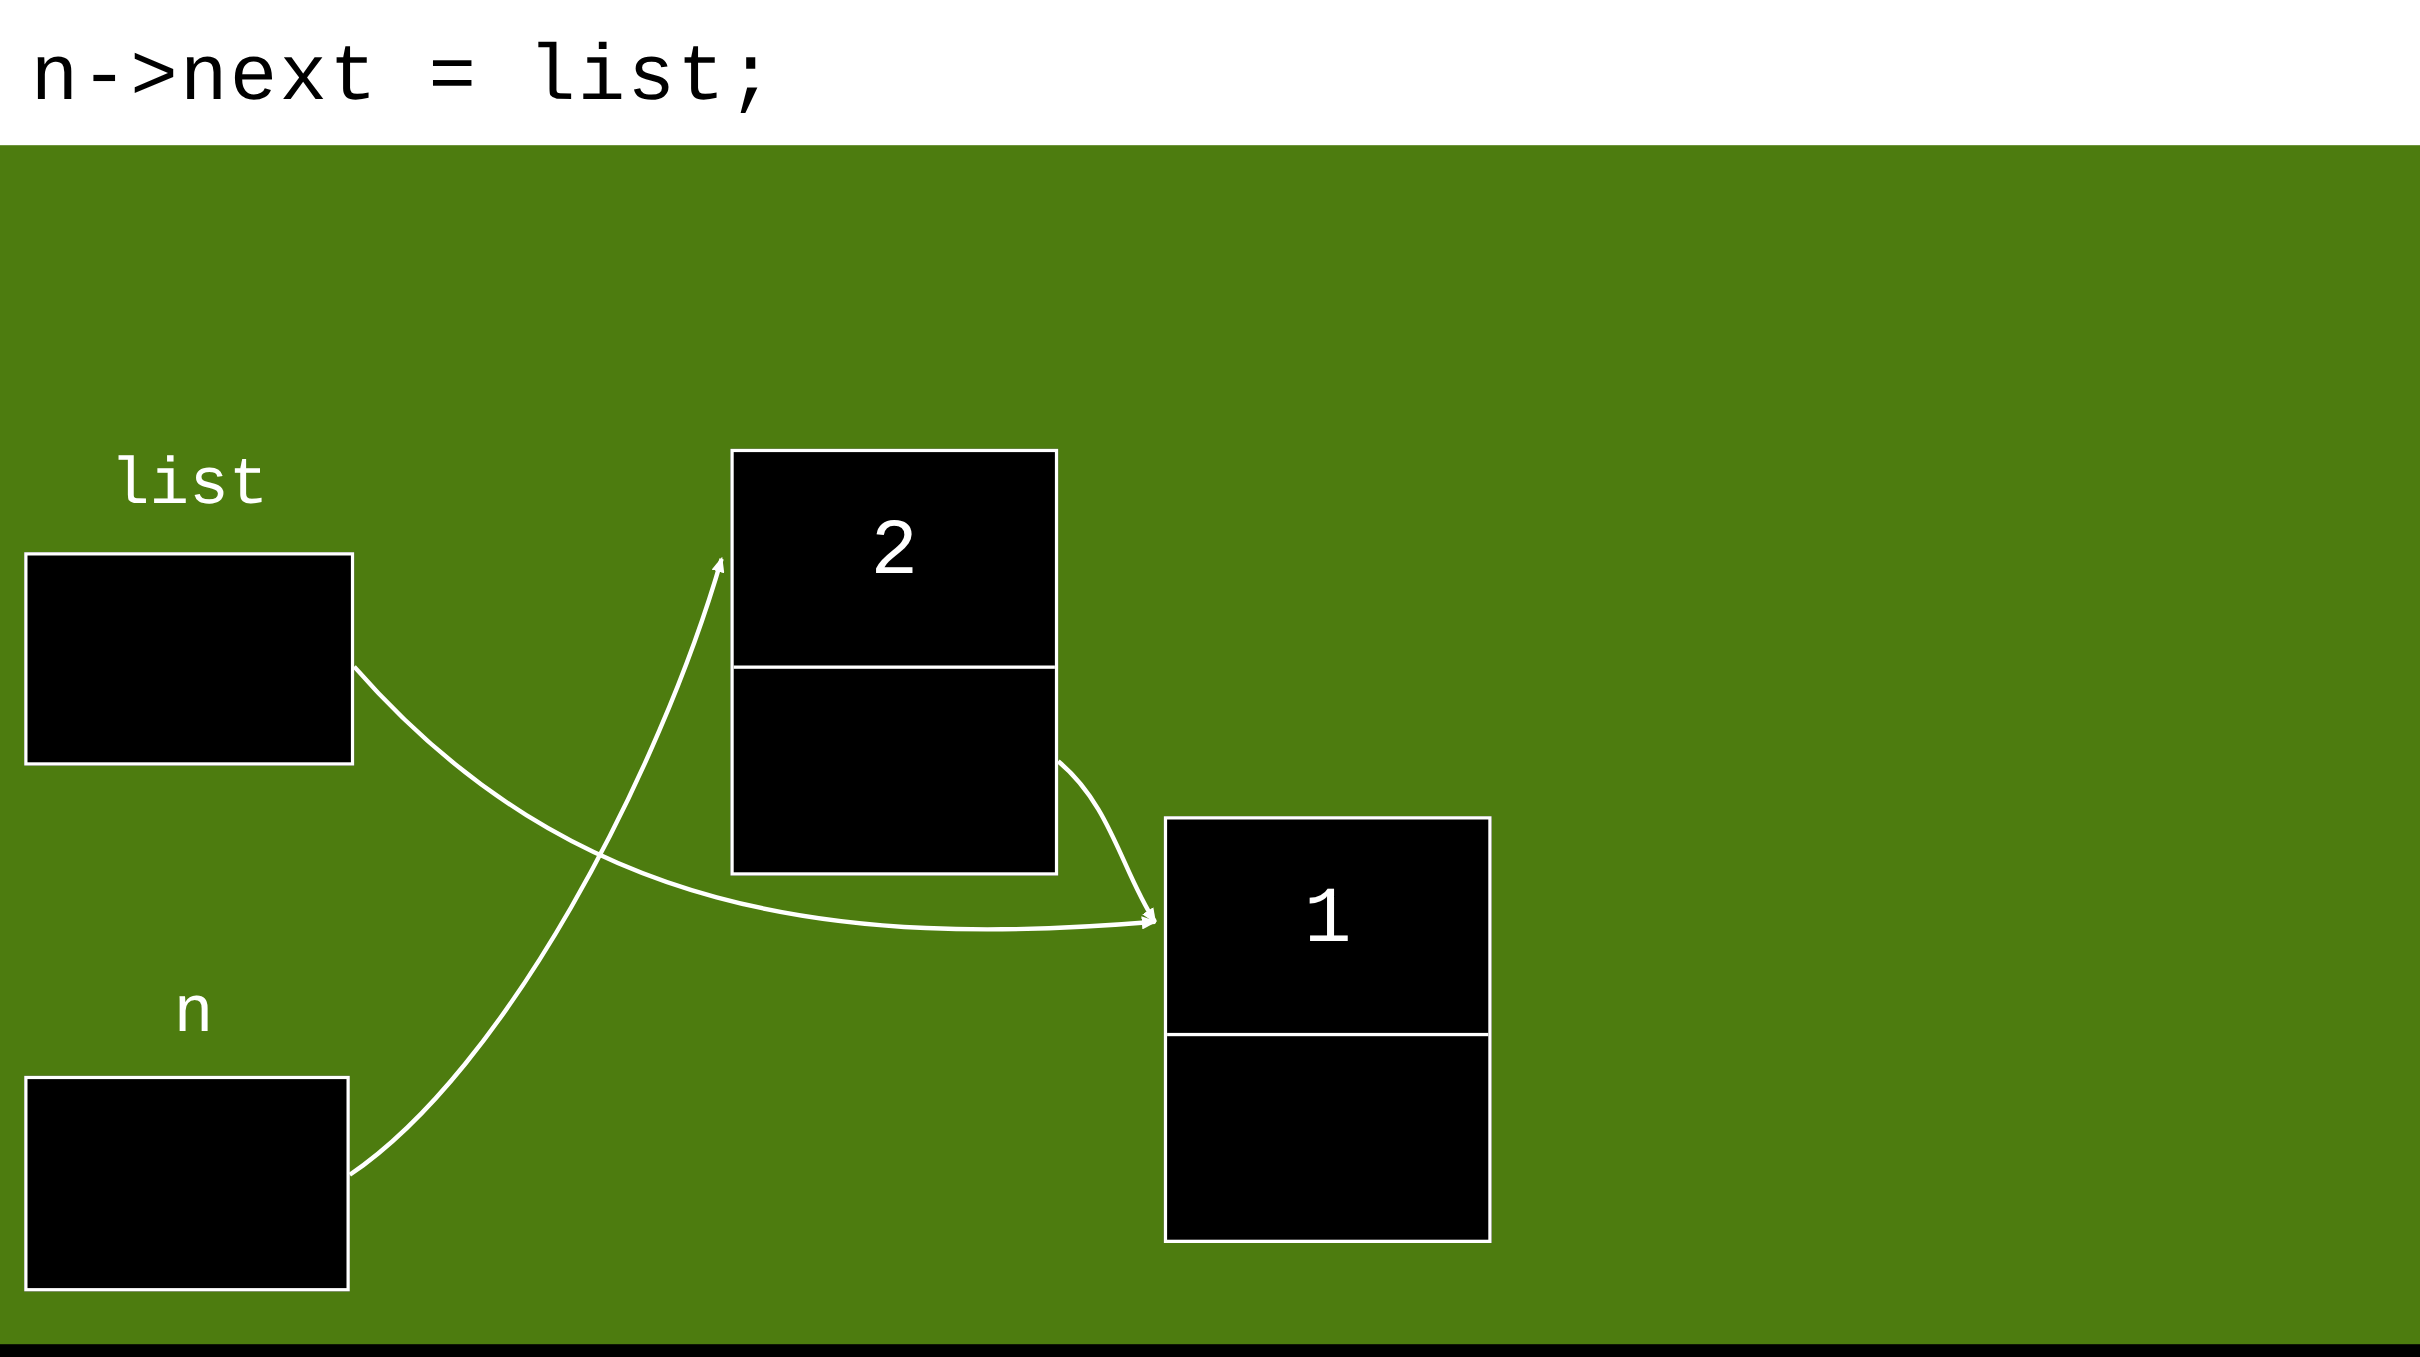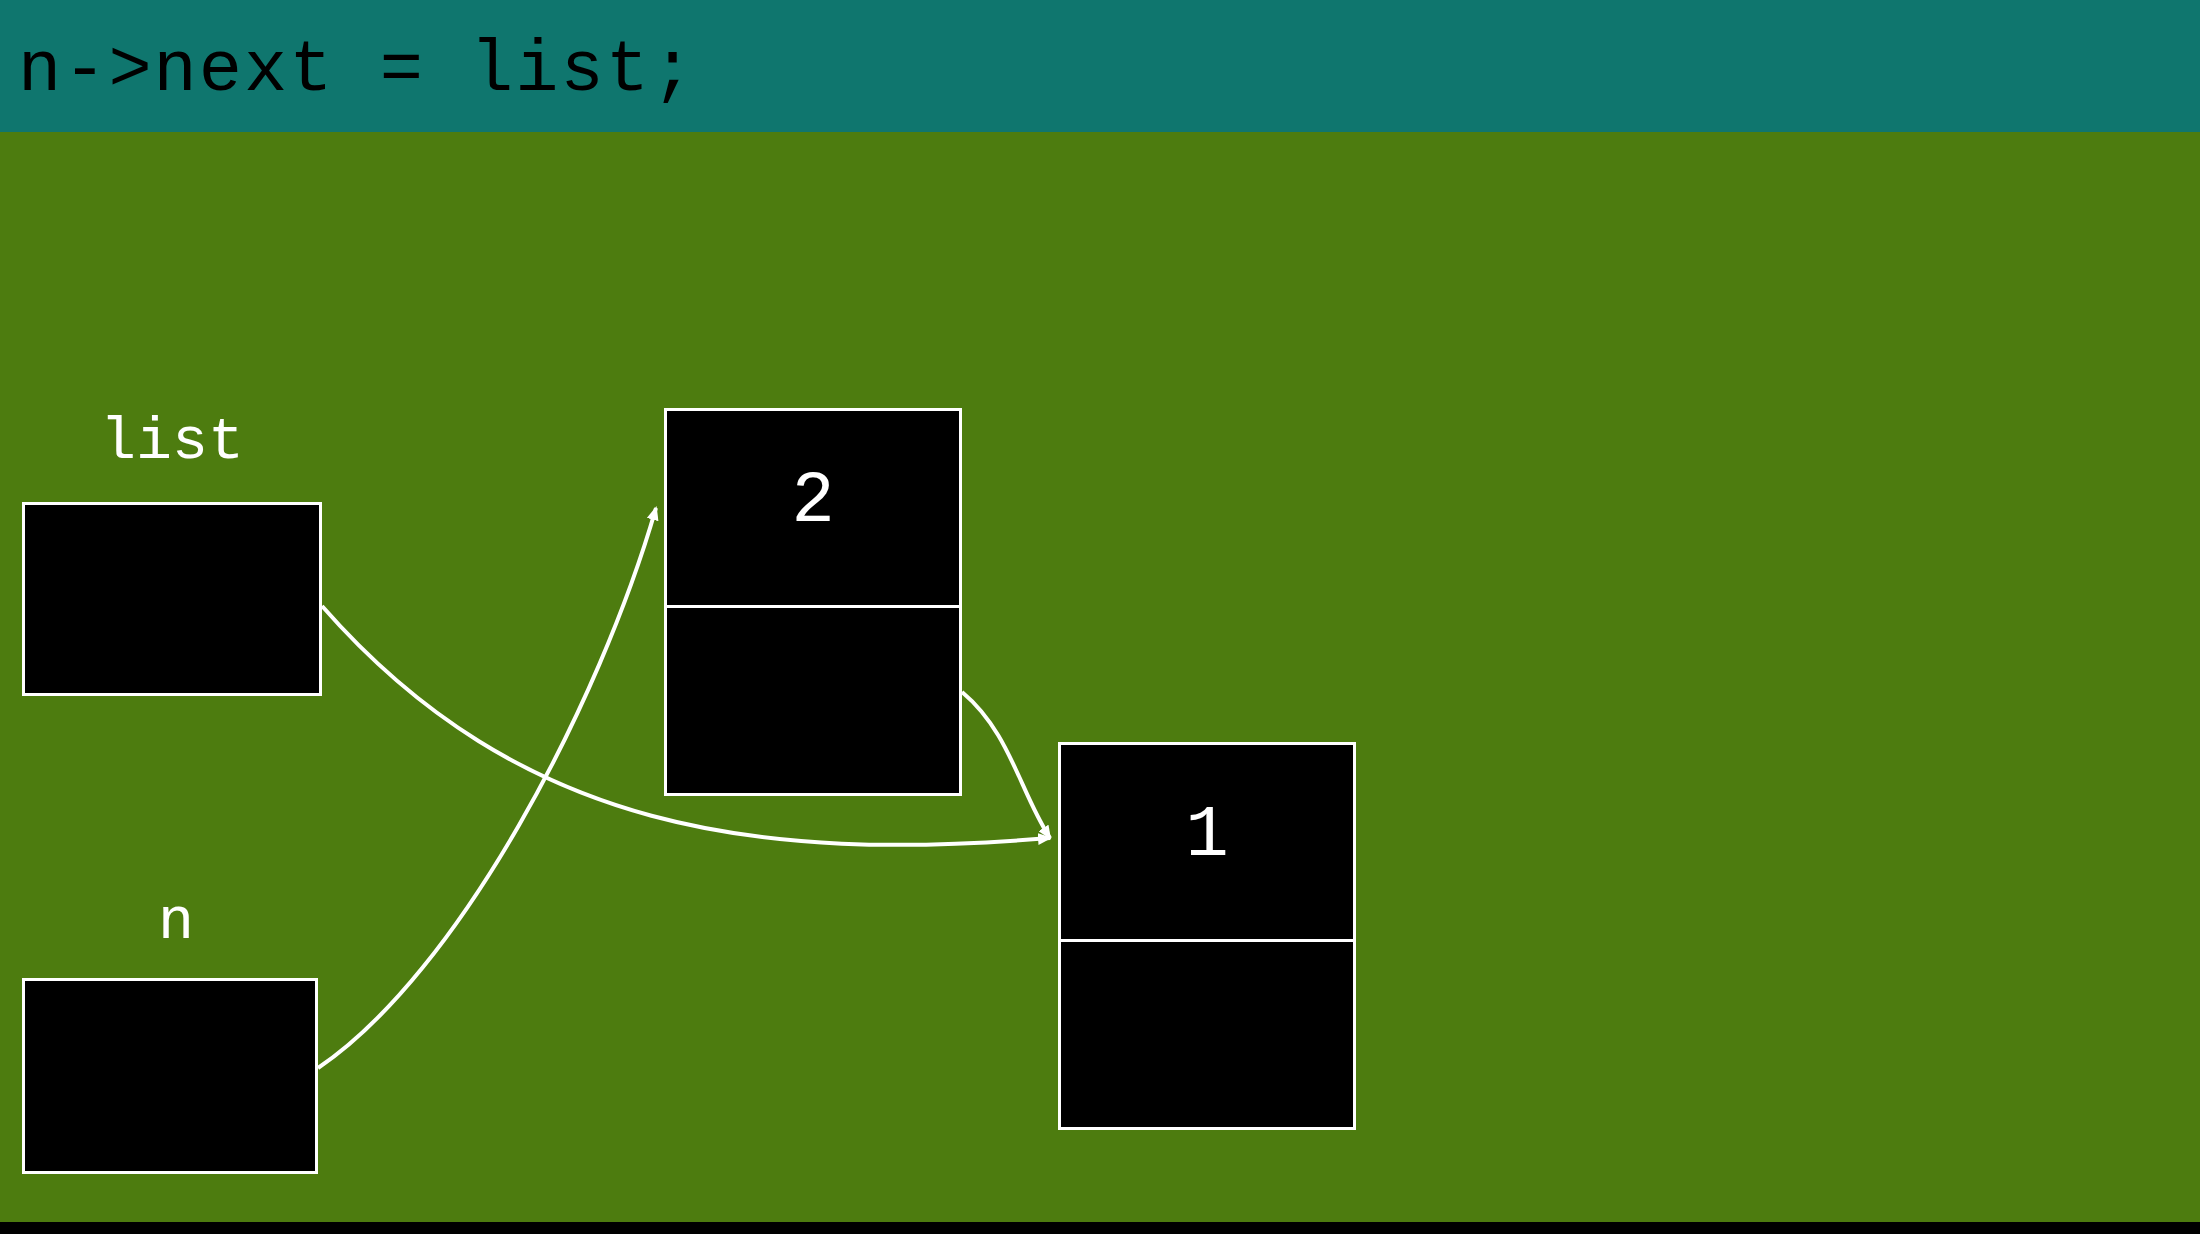--- a/index.html
+++ b/index.html
@@ -8,26 +8,26 @@
       box-sizing: border-box;
     }
     body {
       width: 2200px;
       height: 1234px;
       background: #000;
       position: relative;
       font-family: 'Consolas', 'Courier New', monospace;
     }
     .code-header {
-      background: #0f766e;
+      background: #ffffff;
       color: #000;
       width: 100%;
       height: 144px;
       font-size: 72px;
-      padding: 30px 18px;
+      padding: 30px 28px;
       font-family: 'Consolas', 'Courier New', monospace;
       letter-spacing: 2px;
     }
     .diagram-area {
       position: absolute;
       top: 132px;
       left: 0;
       width: 100%;
       height: calc(100% - 144px);
       background: #4d7c0f;

